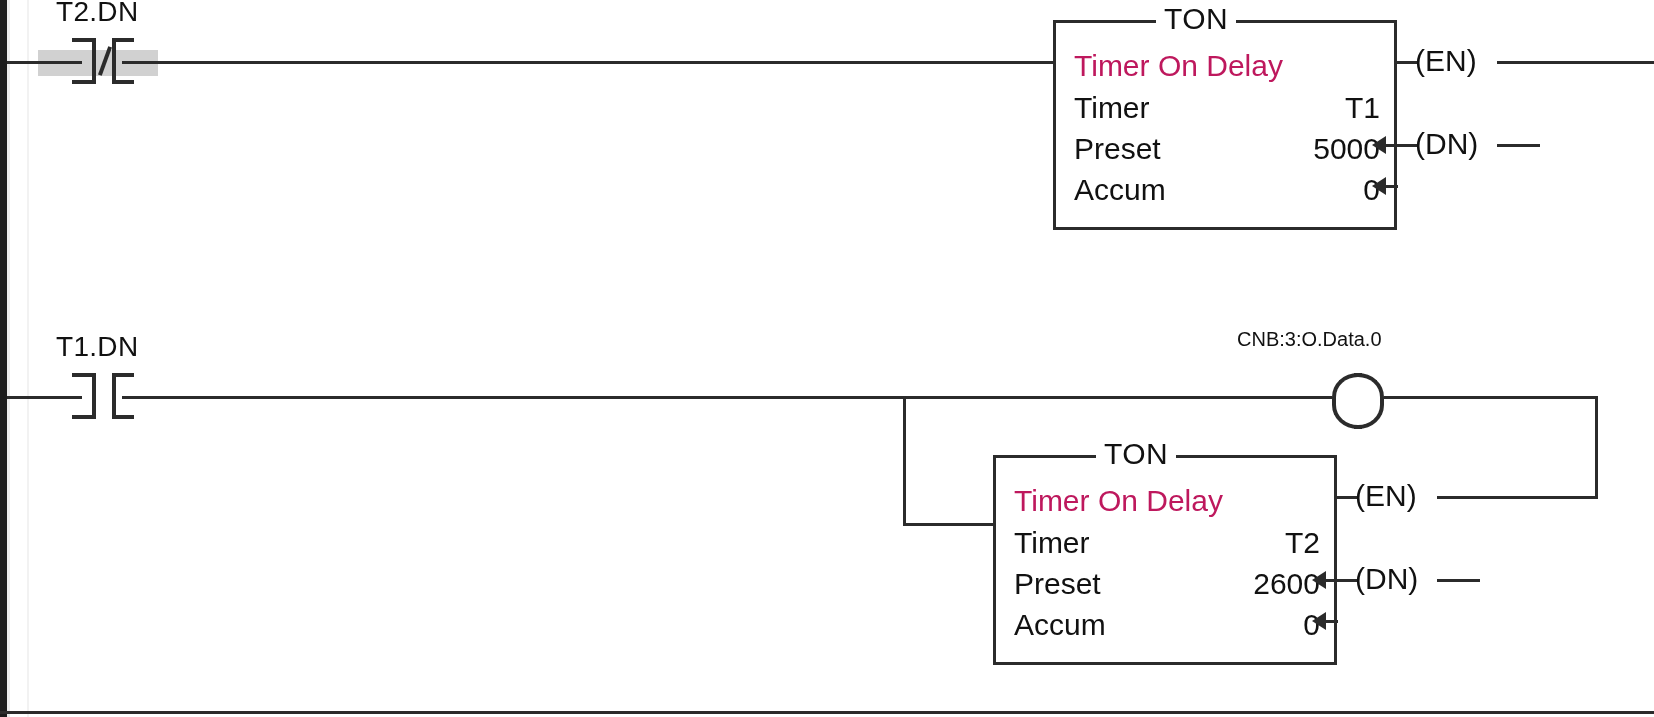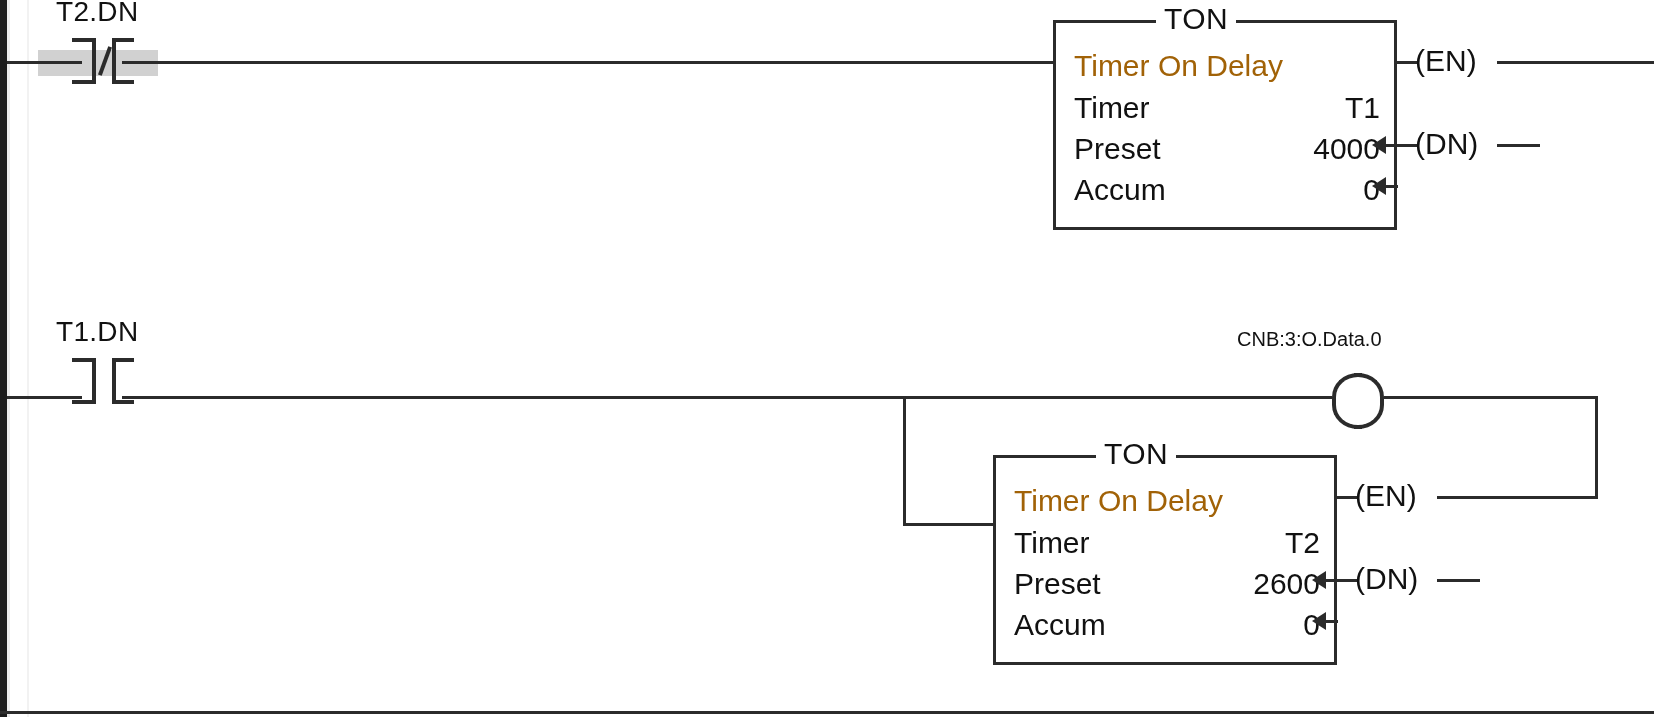--- a/index.html
+++ b/index.html
@@ -103,21 +103,21 @@
     font-size:30px;
     color:#111111;
     white-space:nowrap;
   }
   .ton .row .lbl{position:absolute;left:0;top:0;}
   .ton .row .val{position:absolute;right:0;top:0;text-align:right;}
   .ton .subtitle{
     position:absolute;
     left:18px;
     font-size:30px;
-    color:#a16207;
+    color:#be185d;
     white-space:nowrap;
   }
   
   .arrowL{
     position:absolute;
     width:0;height:0;
     border-top:9px solid transparent;
     border-bottom:9px solid transparent;
     border-right:14px solid #2b2b2b;
   }
@@ -156,21 +156,21 @@
   <div class="ton" style="left:1053px;top:20px;width:344px;height:210px;">
     <div class="title-gap" style="left:100px;">TON</div>
     <div class="subtitle" style="top:26px;">Timer On Delay</div>
 
     <div class="row" style="top:68px;">
       <span class="lbl">Timer</span>
       <span class="val">T1</span>
     </div>
     <div class="row" style="top:109px;">
       <span class="lbl">Preset</span>
-      <span class="val">4000</span>
+      <span class="val">5000</span>
     </div>
     <div class="row" style="top:150px;">
       <span class="lbl">Accum</span>
       <span class="val">0</span>
     </div>
   </div>
 
   <div class="arrowL" style="left:1372px;top:136px;"></div>
   <div class="arrowL" style="left:1372px;top:177px;"></div>
   <div class="arrow-stem" style="left:1386px;top:144px;width:14px;"></div>
@@ -179,21 +179,21 @@
   <div class="hline" style="left:1397px;top:61px;width:20px;"></div>
   <div class="labcoil" style="left:1415px;top:46px;">(EN)</div>
   <div class="hline" style="left:1497px;top:61px;width:157px;"></div>
 
   <div class="hline" style="left:1386px;top:144px;width:31px;"></div>
   <div class="labcoil" style="left:1415px;top:129px;">(DN)</div>
   <div class="hline" style="left:1497px;top:144px;width:43px;"></div>
 
   <div class="hline" style="left:7px;top:396px;width:75px;"></div>
 
-  <div class="contact" style="left:78px;top:350px;width:46px;height:64px;">
+  <div class="contact" style="left:78px;top:365px;width:46px;height:64px;">
     <div class="tag" style="left:-22px;top:-34px;">T1.DN</div>
     <div class="bar" style="left:14px;top:8px;"></div>
     <div class="foot" style="left:-6px;top:8px;"></div>
     <div class="foot" style="left:-6px;top:50px;"></div>
     <div class="bar" style="left:34px;top:8px;"></div>
     <div class="foot" style="left:34px;top:8px;"></div>
     <div class="foot" style="left:34px;top:50px;"></div>
   </div>
 
   <div class="hline" style="left:122px;top:396px;width:1210px;"></div>

